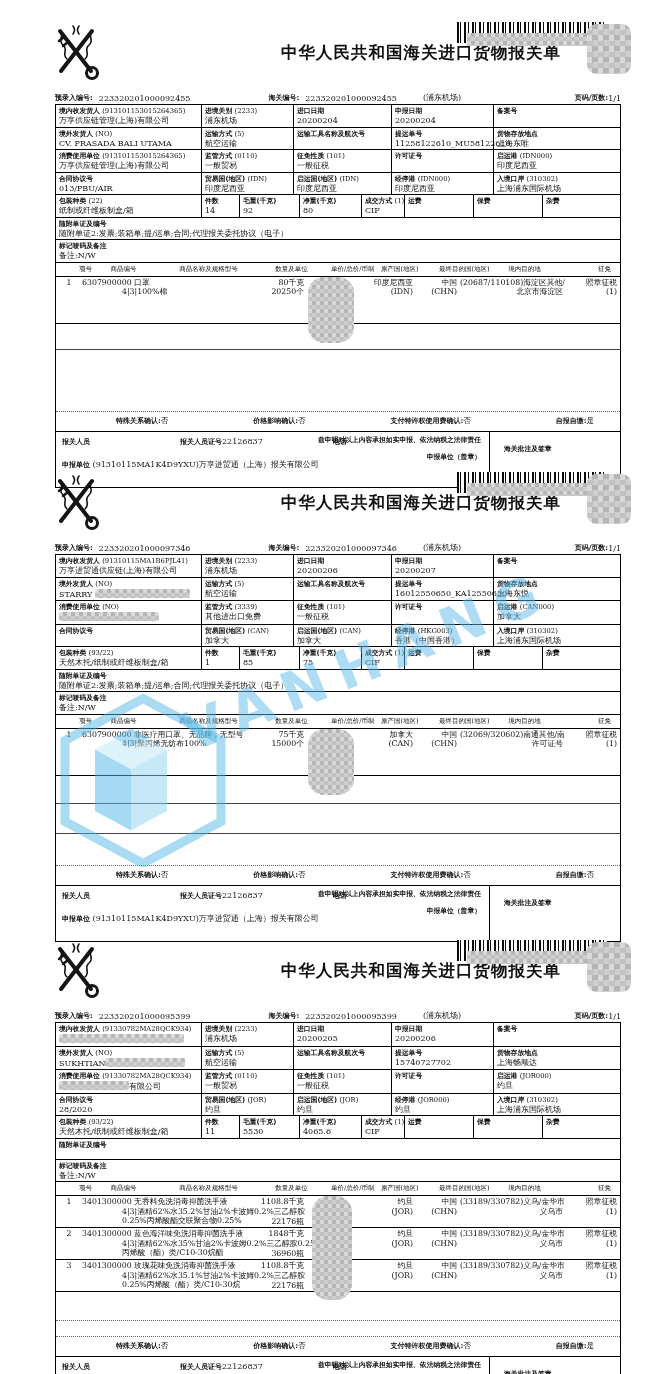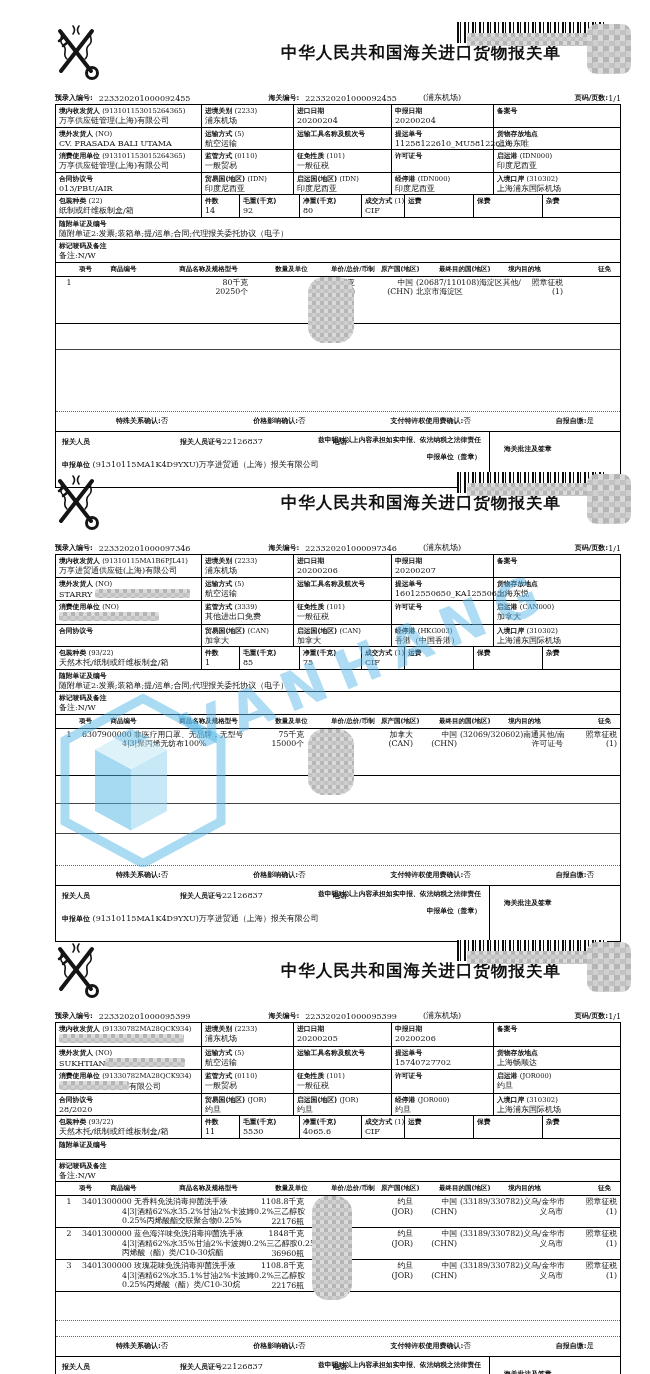--- a/index.html
+++ b/index.html
@@ -21,21 +21,21 @@
   .mc{border-left:1px solid #000;border-top:1px solid #000;padding:1px 3px 1px 3px;min-height:18px;overflow:visible;}
   .c0{border-left:none;}.r0{border-top:none;}
   .lb{font-family:"DejaVu Sans",sans-serif;font-weight:bold;font-size:6.8px;white-space:nowrap;}
   .cd{font-weight:normal;font-size:6.8px;font-family:"DejaVu Serif",serif;}
   .vl{font-size:8px;line-height:9.5px;white-space:nowrap;}
   .erow{grid-column:1/-1;display:grid;grid-template-columns:145px 38px 60px 62px 43px 69px 69px 1fr;border-top:1px solid #000;}
   .ec{border-left:1px solid #000;padding:1px 3px;min-height:18px;}
   .wide{grid-column:1/-1;border-top:1px solid #000;padding:1px 3px;min-height:18px;}
   .goods{border:1px solid #000;position:relative;}
   .ghead{display:grid;grid-template-columns:26px 60px 110px 56px 50px 58px 44px 106px 1fr;border-bottom:1px solid #000;padding:2px 0;}
-  .gh{font-family:"DejaVu Sans",sans-serif;font-weight:bold;font-size:6.5px;text-align:center;white-space:nowrap;overflow:visible;margin-left:23px;}
+  .gh{font-family:"DejaVu Sans",sans-serif;font-weight:normal;font-size:6.5px;text-align:center;white-space:nowrap;overflow:visible;margin-left:23px;}
   .gbody{position:relative;}
   .grow{display:grid;grid-template-columns:26px 170px 56px 50px 58px 44px 106px 1fr;border-bottom:1px solid #000;padding:1px 0;}
   .gc{font-size:7.8px;line-height:9.5px;overflow:visible;}
   .gno{text-align:center;}
   .gname .ln{white-space:nowrap;}
   .gname .l2{margin-left:40px;}
   .gr{text-align:right;padding-right:3px;white-space:nowrap;}
   .gqty{text-align:right;padding-right:4px;}
   .tall{min-height:44px;}
   .tall .q2{}
@@ -230,20 +230,24 @@
         <div class="gh">数量及单位</div>
         <div class="gh">单价/总价/币制</div>
         <div class="gh">原产国(地区)</div>
         <div class="gh">最终目的国(地区)</div>
         <div class="gh">境内目的地</div>
         <div class="gh">征免</div>
     </div>
     <div class="gbody" style="height:134px;">
       <div class="grow tall">
         <div class="gc gno">1</div>
+        <div class="gc gname">
+            <div class="ln"><span>6307900000</span> <span>口罩</span></div>
+            <div class="ln l2">4|3|100%棉</div>
+          </div>
         <div class="gc gqty">
             <div>80千克</div>
             <div class="q2">20250个</div>
           </div>
         <div class="gc"></div>
         <div class="gc gr">
             <div>印度尼西亚</div>
             <div>(IDN)</div>
           </div>
         <div class="gc gr">

